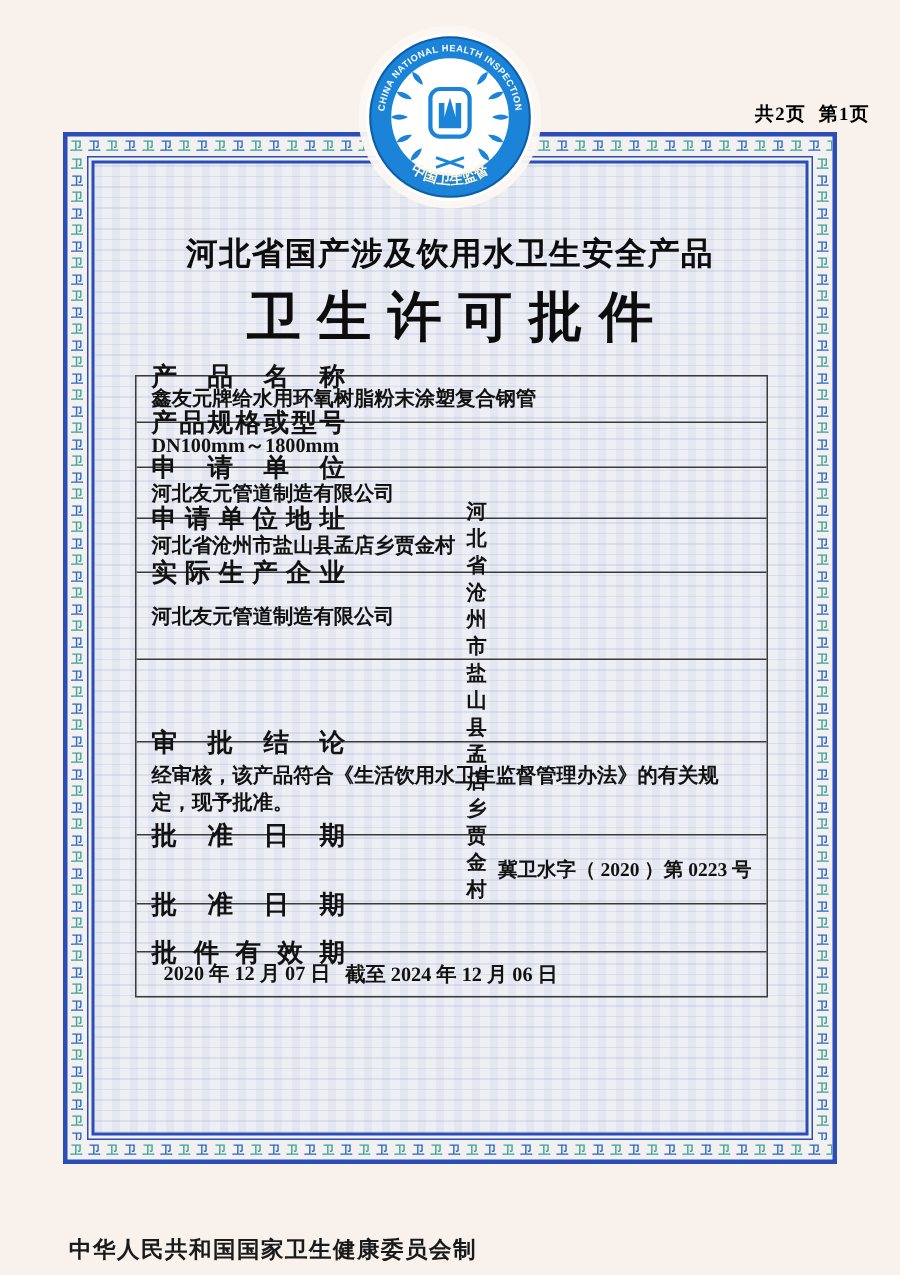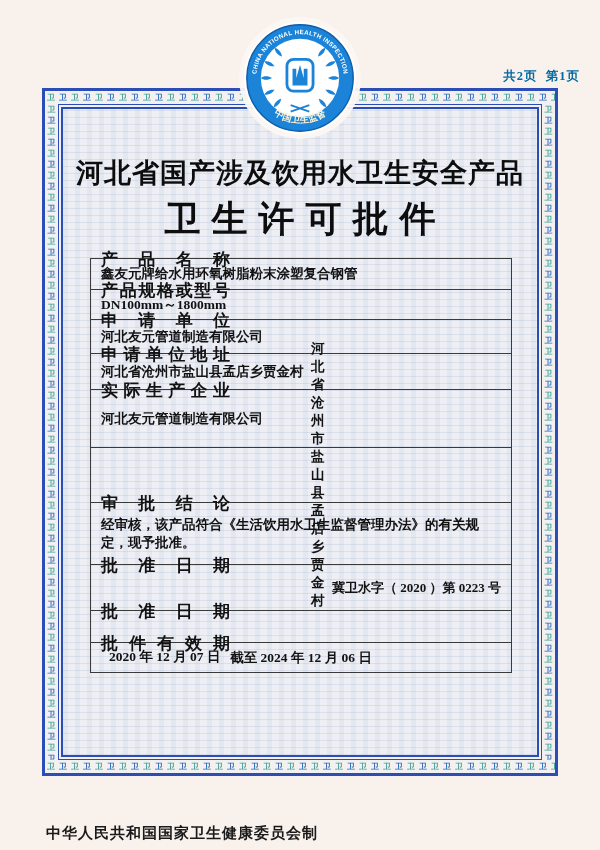--- a/index.html
+++ b/index.html
@@ -10,21 +10,21 @@
     position:relative;
     overflow:hidden;
     color:#121212;
   }
   .page { position:absolute; inset:0; }
 
   
   .pagination {
     position:absolute; top:68px; right:20px;
     font-size:12.5px; font-weight:bold; letter-spacing:1px;
-    white-space:pre; color:#0369a1;
+    white-space:pre; color:#000000;
   }
 
   
   .frame {
     position:absolute; left:42px; top:88px; width:516px; height:688px;
     border:3px solid #2b4db8; background:#f3f1ef;
   }
   .pattern-band {
     position:absolute; overflow:hidden;
     font-family:"DejaVu Sans",sans-serif;
@@ -50,21 +50,21 @@
     position:absolute; left:50%; top:22px; transform:translateX(-50%);
     width:112px; height:112px; border-radius:50%;
     background:#fff; box-shadow:0 0 0 5px rgba(252,247,242,0.95);
     z-index:5;
   }
   .emblem svg { width:100%; height:100%; display:block; }
 
   
   .title1 {
     margin-top:46px; text-align:center;
-    font-size:27px; font-weight:bold; letter-spacing:1px; color:#0d0d0d;
+    font-size:21px; font-weight:bold; letter-spacing:1px; color:#0d0d0d;
   }
   .title2 {
     margin-top:4px; text-align:center;
     font-size:36px; font-weight:bold; letter-spacing:11px; text-indent:11px; color:#0d0d0d;
   }
 
   
   .cert-table {
     width:422px; margin:14px 0 0 27px;
     border:1px solid #3a3a3a; background:transparent;

